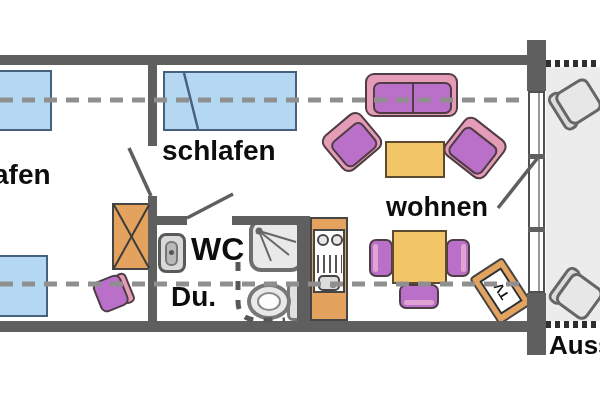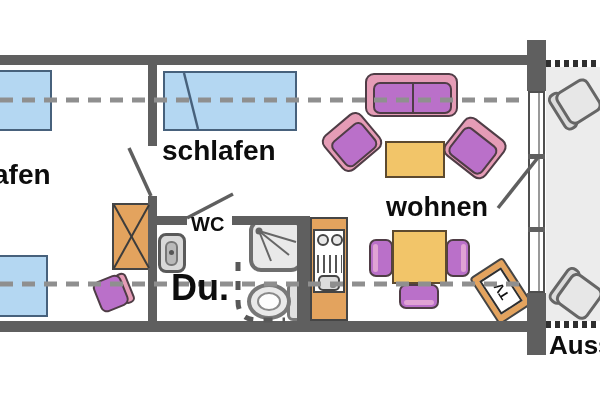--- a/index.html
+++ b/index.html
@@ -130,16 +130,16 @@
     <line x1="187" y1="218" x2="233" y2="194" stroke="#5f5f5f" stroke-width="3.5"></line>
     <line x1="498" y1="208" x2="540" y2="155" stroke="#5f5f5f" stroke-width="3.5"></line>
     <path d="M 238,262 L 238,301 Q 238,320 258,320 L 285,320" fill="none" stroke="#585858" stroke-width="5" stroke-dasharray="9 10"></path>
     <line x1="0" y1="100" x2="527" y2="100" stroke="#8f8f8f" stroke-width="5" stroke-dasharray="13 9"></line>
     <line x1="0" y1="284" x2="527" y2="284" stroke="#8f8f8f" stroke-width="5" stroke-dasharray="13 9"></line>
   </svg>
 
   <div class="label" style="left:-63px;top:161px;font-size:28px;">schlafen</div>
   <div class="label" style="left:162px;top:137px;font-size:28px;">schlafen</div>
   <div class="label" style="left:386px;top:194px;font-size:27px;">wohnen</div>
-  <div class="label" style="left:191px;top:214px;font-size:20px;">WC</div>
-  <div class="label" style="left:171px;top:270px;font-size:36px;">Du.</div>
+  <div class="label" style="left:191px;top:233px;font-size:32px;">WC</div>
+  <div class="label" style="left:171px;top:283px;font-size:28px;">Du.</div>
   <div class="label" style="left:549px;top:332px;font-size:26px;">Aussen</div>
 </div>
 
 </body></html>

